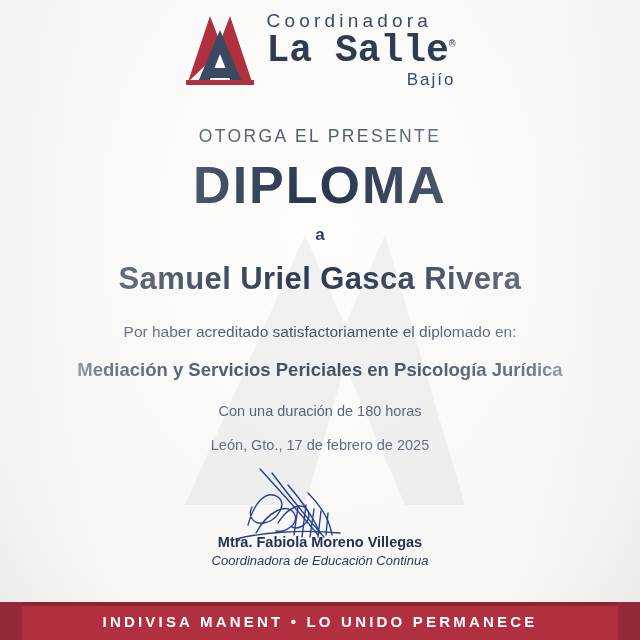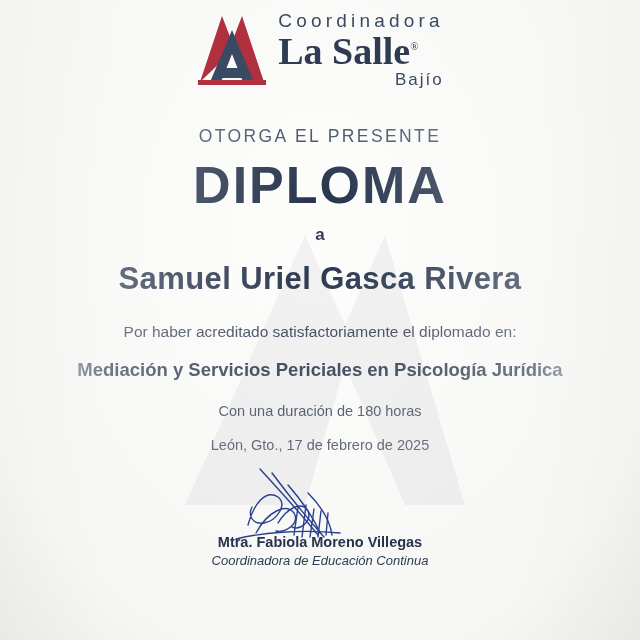--- a/index.html
+++ b/index.html
@@ -66,21 +66,21 @@
   }
   .logo-univ {
     font-family: "Liberation Sans", sans-serif;
     font-size: 19px;
     letter-spacing: 4.2px;
     color: #3b4a63;
     font-weight: 400;
     margin-bottom: 2px;
   }
   .logo-lasalle {
-    font-family: Liberation Serif, serif;
+    font-family: Liberation Mono, monospace;
     font-size: 38px;
     font-weight: 700;
     color: #2f3b52;
     letter-spacing: 0px;
     position: relative;
   }
   .logo-reg {
     font-size: 11px;
     vertical-align: super;
     font-weight: 400;
@@ -275,14 +275,19 @@
         <path d="M136 72 L138 50"></path>
         <path d="M46 76 C70 70, 110 66, 150 70"></path>
         <path d="M118 30 C132 44, 140 58, 142 72"></path>
         <path d="M98 22 C112 38, 124 56, 130 70"></path>
       </g>
     </svg>
     <div class="sig-name">Mtra. Fabiola Moreno Villegas</div>
     <div class="sig-role">Coordinadora de Educación Continua</div>
   </div>
 
+  <div class="footer-band">
+    <div class="band-edge-left"></div>
+    <div class="band-edge-right"></div>
+    <div class="footer-motto">INDIVISA MANENT • LO UNIDO PERMANECE</div>
+  </div>
 
 </div>
 
 </body></html>

